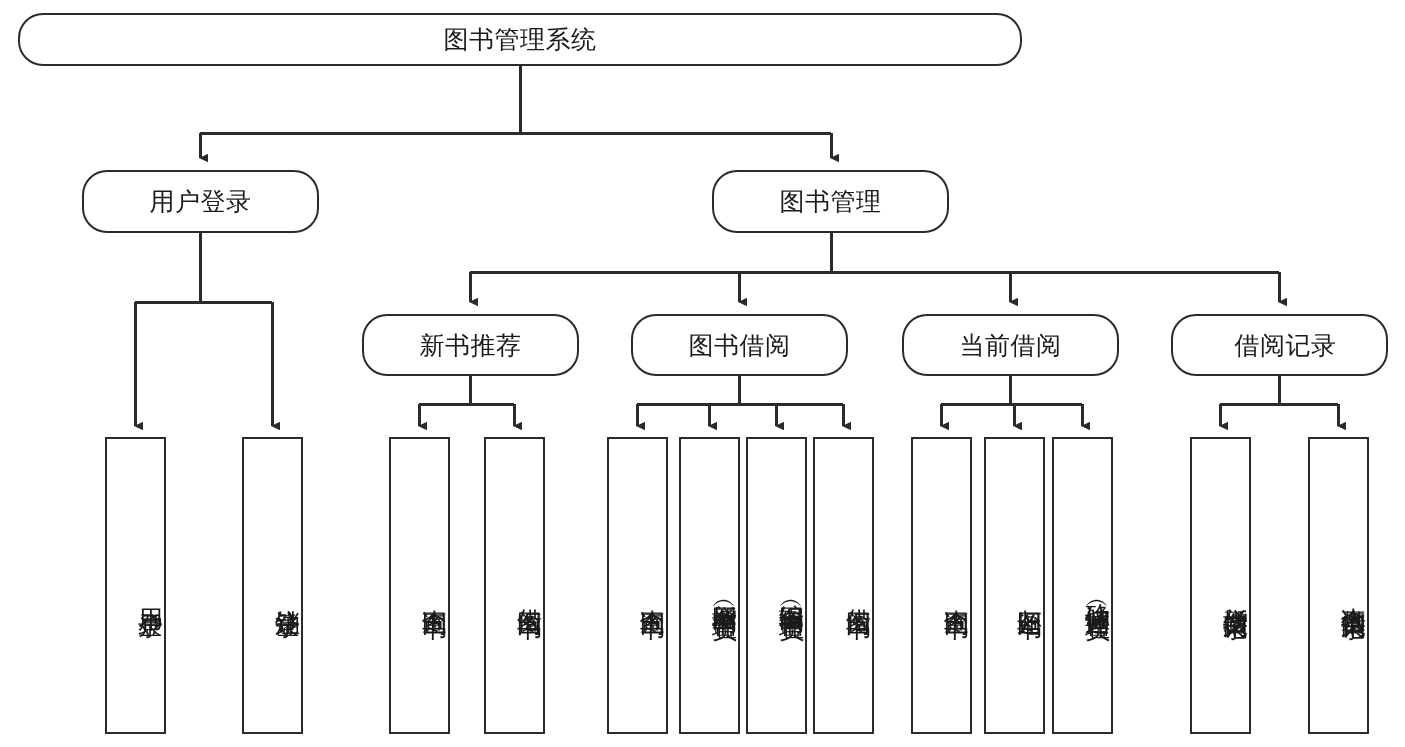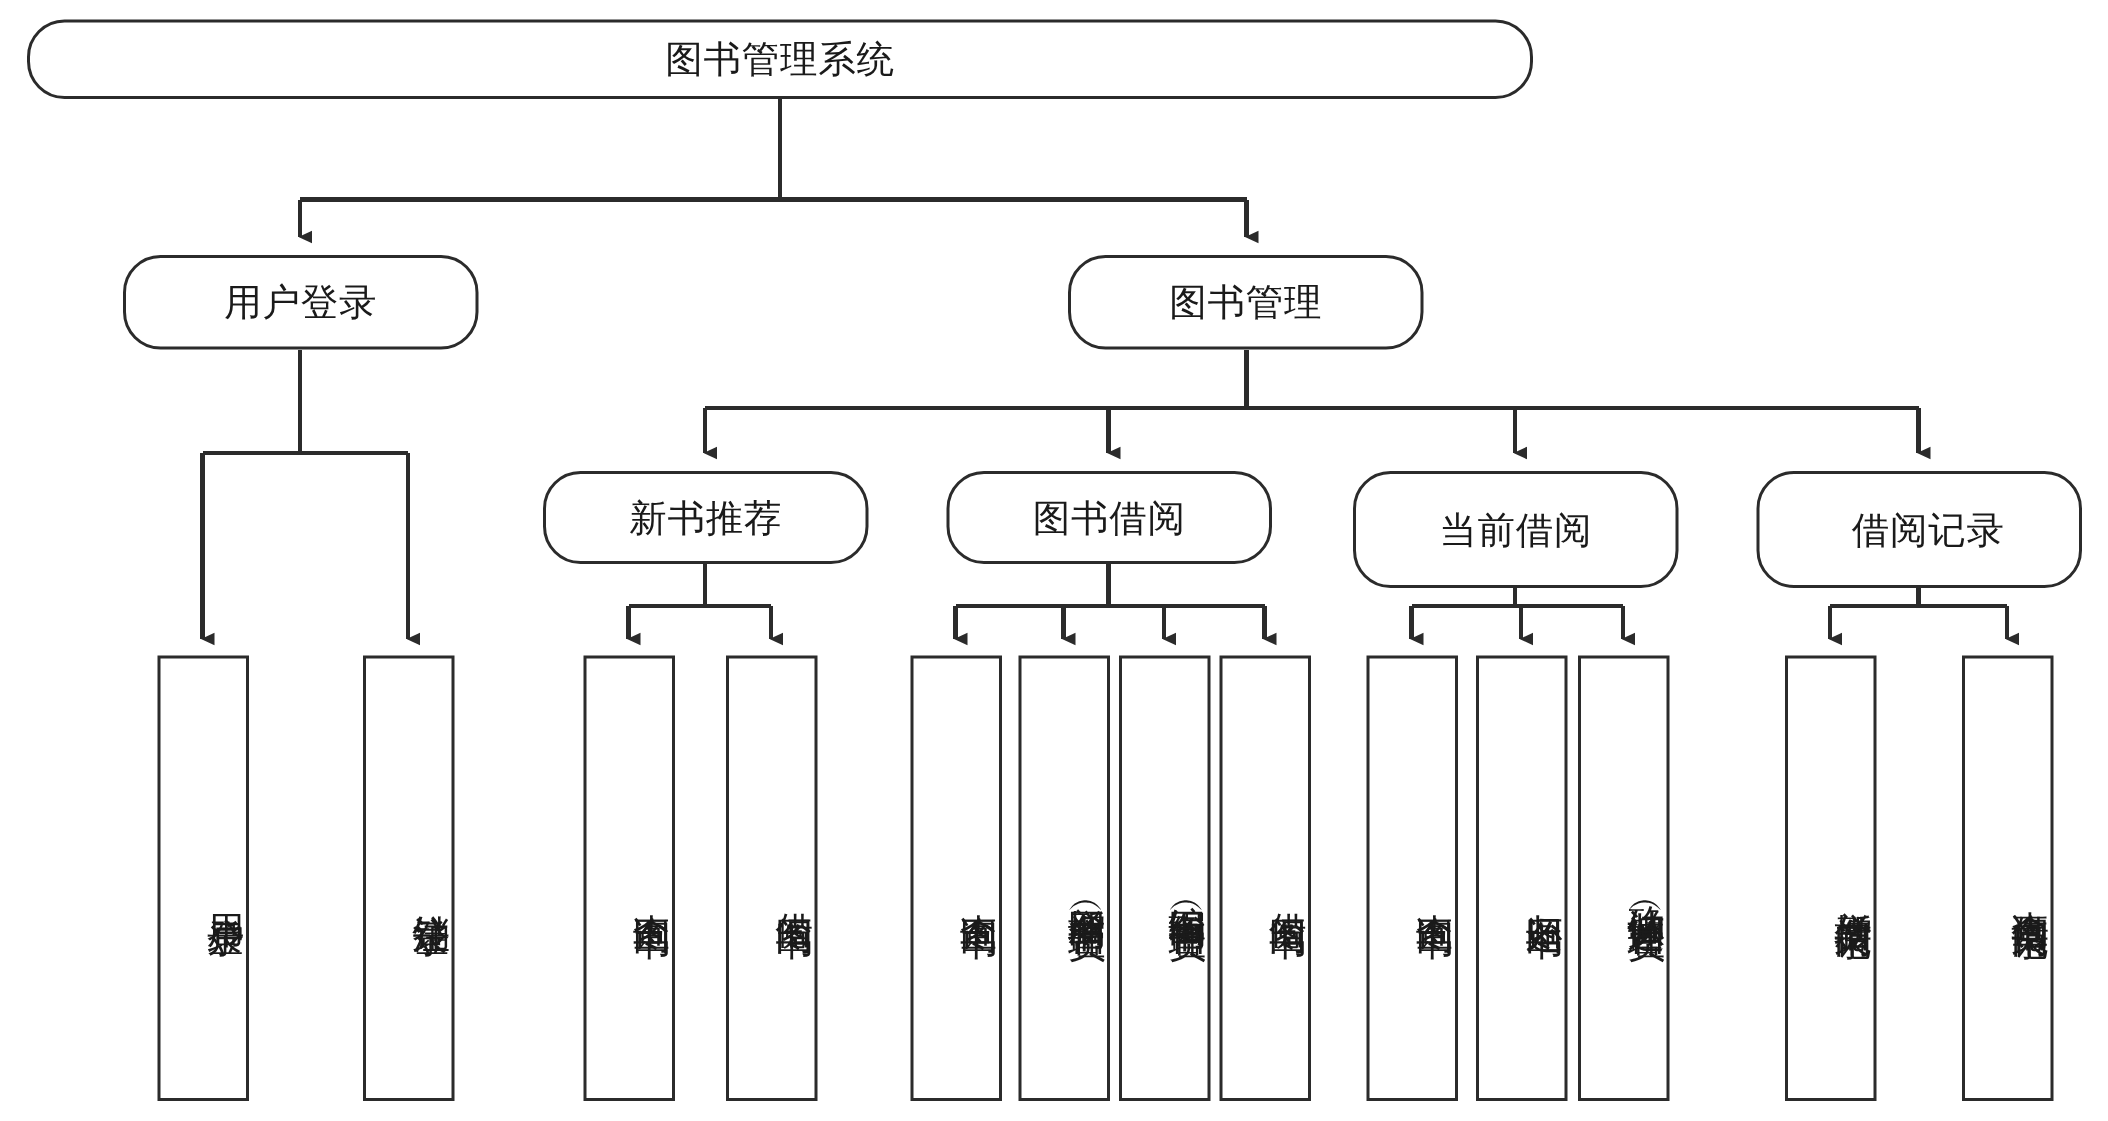--- a/index.html
+++ b/index.html
@@ -134,24 +134,24 @@
   <div class="node node-h" style="left:712px; top:170px; width:237px; height:63px;align-items:center;">
     <span>图书管理</span>
   </div>
 
   <div class="node node-h" style="left:362px; top:314px; width:217px; height:62px;">
     <span>新书推荐</span>
   </div>
   <div class="node node-h" style="left:631px; top:314px; width:217px; height:62px;">
     <span>图书借阅</span>
   </div>
-  <div class="node node-h" style="left:902px; top:314px; width:217px; height:78px;">
+  <div class="node node-h" style="left:902px; top:314px; width:217px; height:62px;">
     <span>当前借阅</span>
   </div>
-  <div class="node node-h" style="left:1171px; top:314px; width:217px; height:78px;padding-left:12px;">
+  <div class="node node-h" style="left:1171px; top:314px; width:217px; height:62px;padding-left:12px;">
     <span>借阅记录</span>
   </div>
 
   <div class="node node-v" style="left:105px; top:437px; width:61px; height:297px;">
     <span class="vtext">用户登录</span>
   </div>
   <div class="node node-v" style="left:242px; top:437px; width:61px; height:297px;">
     <span class="vtext">注销登录</span>
   </div>
 

